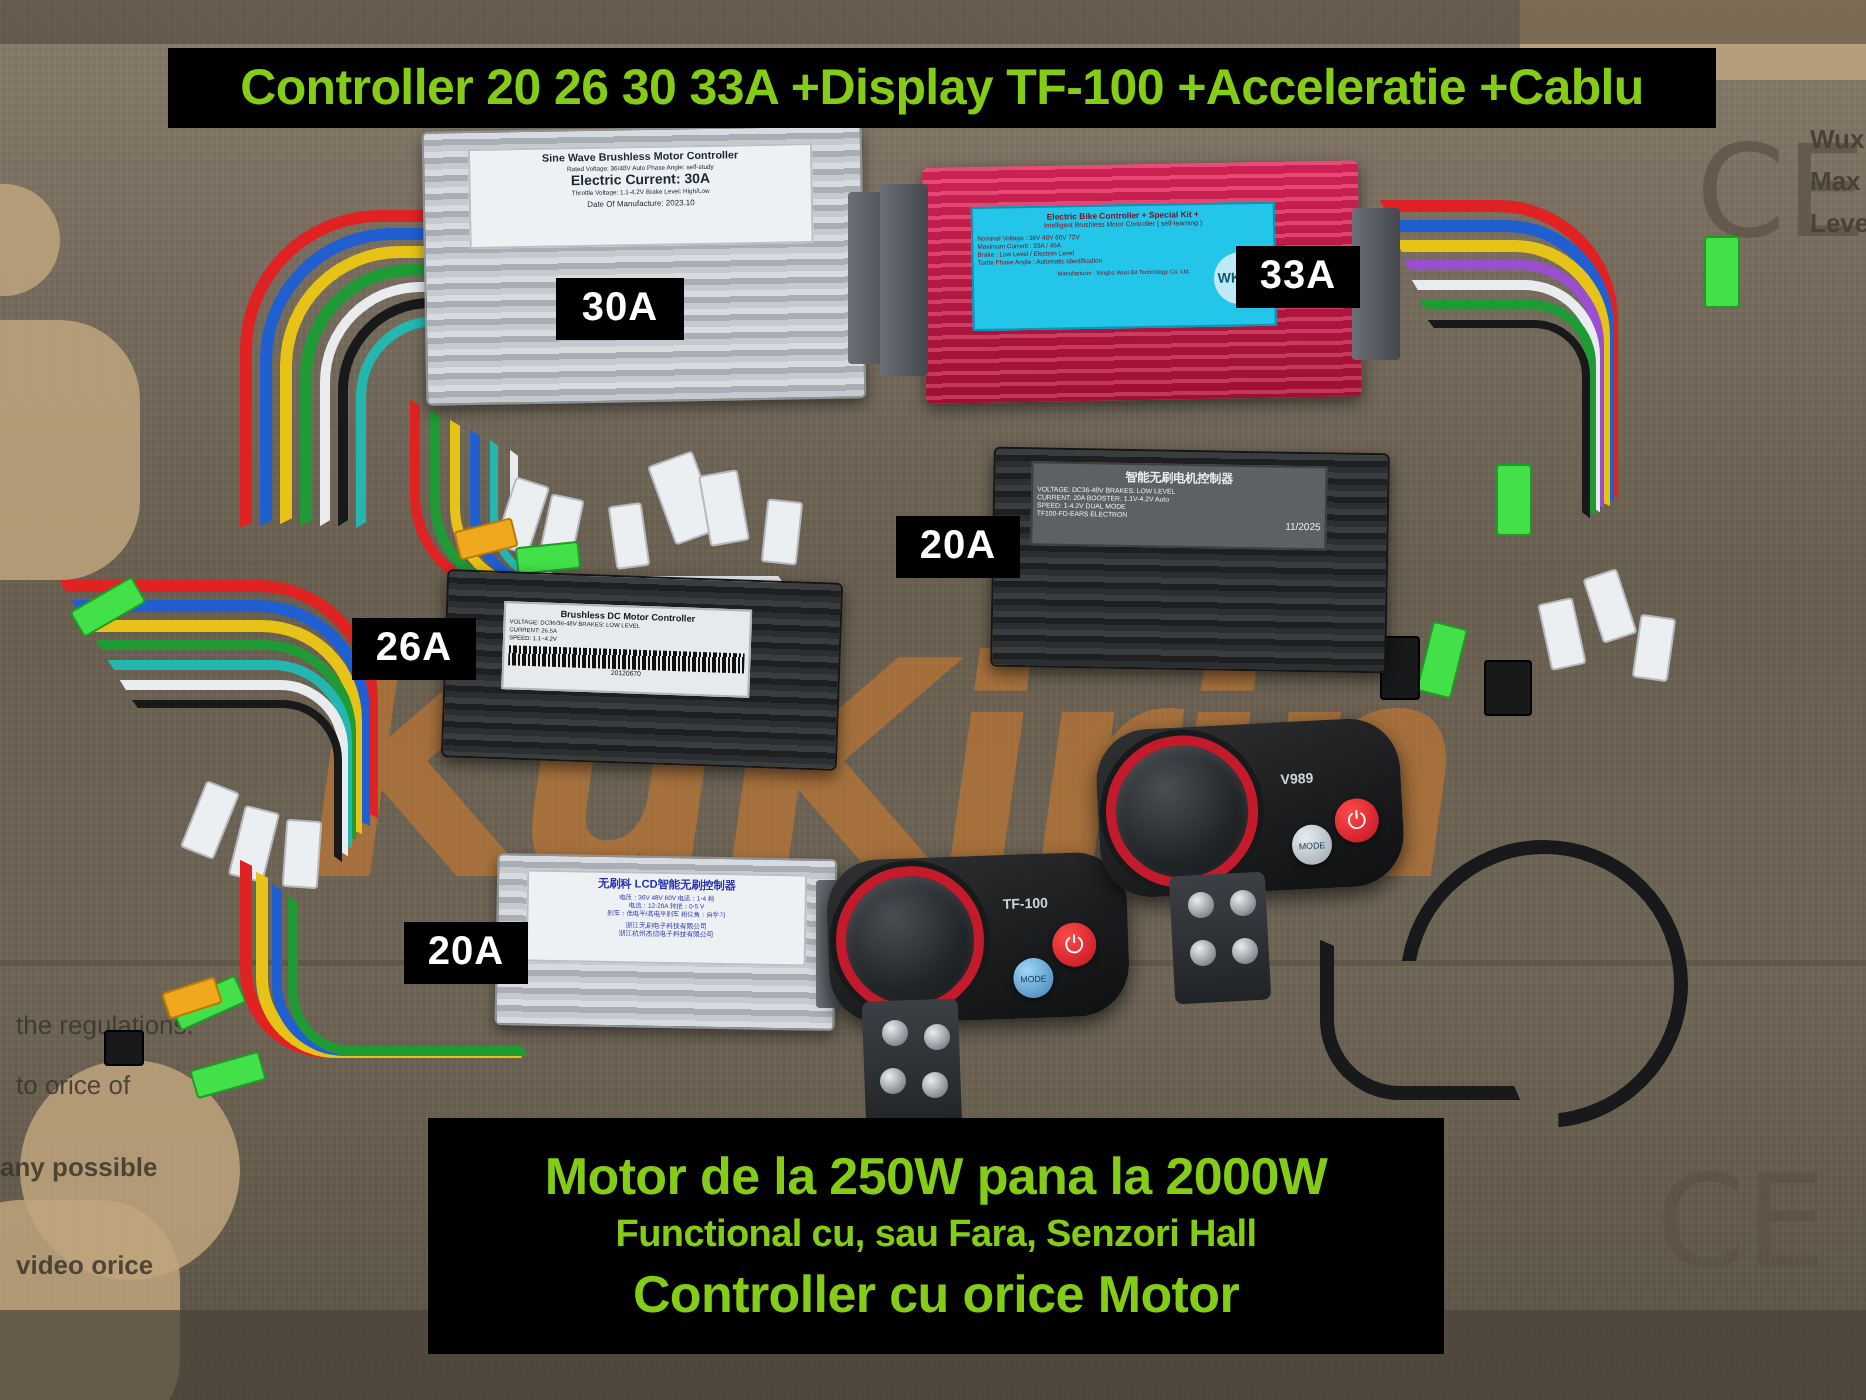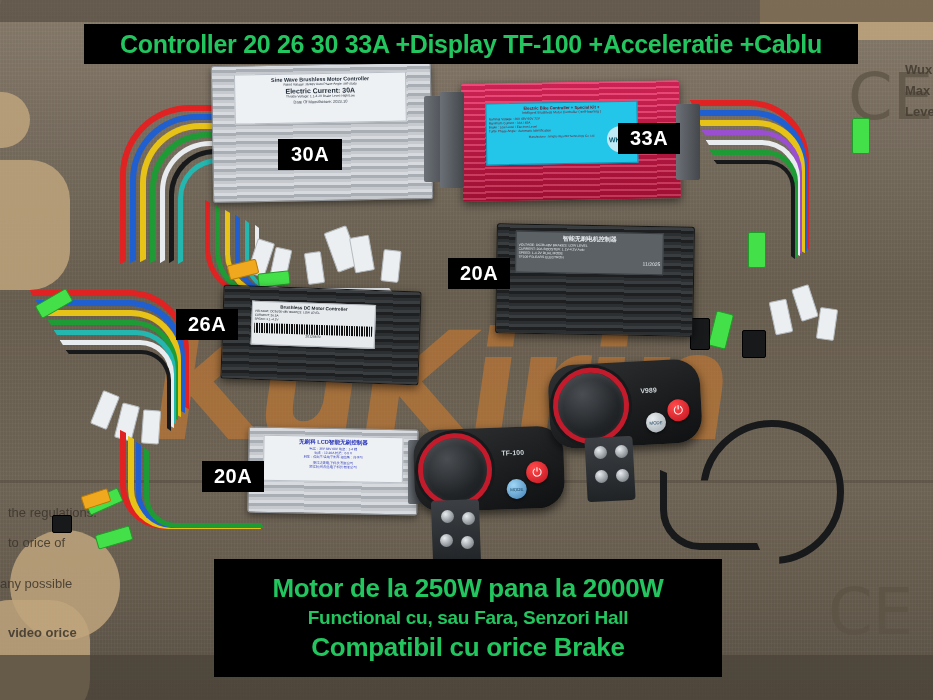--- a/index.html
+++ b/index.html
@@ -72,21 +72,21 @@
   
   .wire{position:absolute;border-radius:40px;border-style:solid;border-color:transparent;}
   .conn-white{position:absolute;background:#eceff1;border:1px solid #b4babf;border-radius:2px;}
   .conn-green{position:absolute;background:#44e04a;border:1px solid #1f9c27;border-radius:2px;}
   .conn-black{position:absolute;background:#17191b;border:1px solid #000;border-radius:2px;}
   .conn-yellow{position:absolute;background:#f0a81e;border:1px solid #b97a07;border-radius:2px;}
 
   
   .banner{position:absolute;background:#000;display:flex;flex-direction:column;
     align-items:center;justify-content:center;}
-  .banner-line{color:#22c55e;font-weight:bold;white-space:nowrap;letter-spacing:-.3px;}
+  .banner-line{color:#84cc16;font-weight:bold;white-space:nowrap;letter-spacing:-.3px;}
   .badge{position:absolute;background:#000;color:#fff;font-weight:bold;
     display:flex;align-items:center;justify-content:center;letter-spacing:.5px;}
 </style>
 </head>
 <body>
 
 <div id="stage">
 
   <div class="bg"></div>
   <div class="bg-noise"></div>
@@ -105,21 +105,21 @@
 
   <div class="ce" style="left:848px;top:60px;">CE</div>
   <div class="ce" style="left:828px;top:575px;">CE</div>
 
   <div class="bgtext-r" style="left:905px;top:62px;">Wuxi</div>
   <div class="bgtext-r" style="left:905px;top:83px;">Max</div>
   <div class="bgtext-r" style="left:905px;top:104px;">Leve</div>
 
   <div class="bgtext" style="left:8px;top:505px;">the regulations.</div>
   <div class="bgtext" style="left:8px;top:535px;">to orice of</div>
-  <div class="bgtext" style="left:0px;top:576px;font-weight:normal;">any possible</div>
+  <div class="bgtext" style="left:0px;top:576px;font-weight:bold;">any possible</div>
   <div class="bgtext" style="left:8px;top:625px;font-weight:bold;">video orice</div>
 
   <div class="wire" style="left:120px;top:105px;width:110px;height:150px;border-left:6px solid #e02222;border-top:6px solid #e02222;border-radius:70px 0 0 0;"></div>
   <div class="wire" style="left:130px;top:114px;width:100px;height:140px;border-left:6px solid #1f5fd0;border-top:6px solid #1f5fd0;border-radius:66px 0 0 0;"></div>
   <div class="wire" style="left:140px;top:123px;width:92px;height:130px;border-left:6px solid #e8c317;border-top:6px solid #e8c317;border-radius:60px 0 0 0;"></div>
   <div class="wire" style="left:150px;top:132px;width:84px;height:122px;border-left:6px solid #1f9b35;border-top:6px solid #1f9b35;border-radius:56px 0 0 0;"></div>
   <div class="wire" style="left:160px;top:141px;width:76px;height:114px;border-left:5px solid #e9ecef;border-top:5px solid #e9ecef;border-radius:50px 0 0 0;"></div>
   <div class="wire" style="left:169px;top:149px;width:68px;height:106px;border-left:5px solid #17191b;border-top:5px solid #17191b;border-radius:46px 0 0 0;"></div>
   <div class="wire" style="left:178px;top:158px;width:60px;height:98px;border-left:5px solid #23b7b0;border-top:5px solid #23b7b0;border-radius:40px 0 0 0;"></div>
 
@@ -276,16 +276,16 @@
   <div class="badge" style="left:176px;top:309px;width:62px;height:31px;font-size:20px;">26A</div>
   <div class="badge" style="left:202px;top:461px;width:62px;height:31px;font-size:20px;">20A</div>
 
   <div class="banner" style="left:84px;top:24px;width:774px;height:40px;">
     <div class="banner-line" style="font-size:25px;">Controller 20 26 30 33A +Display TF-100 +Acceleratie +Cablu</div>
   </div>
 
   <div class="banner" style="left:214px;top:559px;width:508px;height:118px;gap:3px;">
     <div class="banner-line" style="font-size:26px;">Motor de la 250W pana la 2000W</div>
     <div class="banner-line" style="font-size:19px;">Functional cu, sau Fara, Senzori Hall</div>
-    <div class="banner-line" style="font-size:26px;">Compatibil cu orice Brake</div>
+    <div class="banner-line" style="font-size:26px;">Controller cu orice Motor</div>
   </div>
 
 </div>
 
 </body></html>

